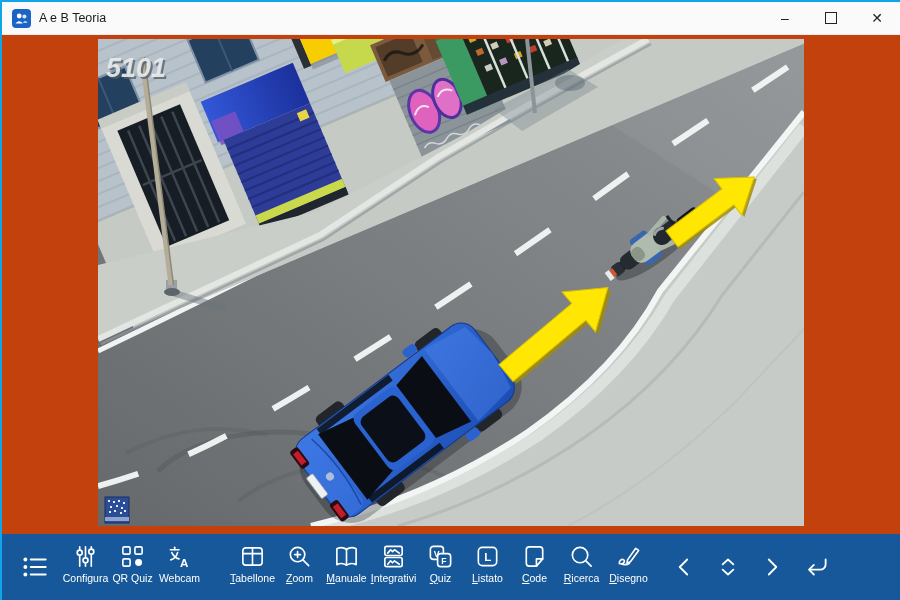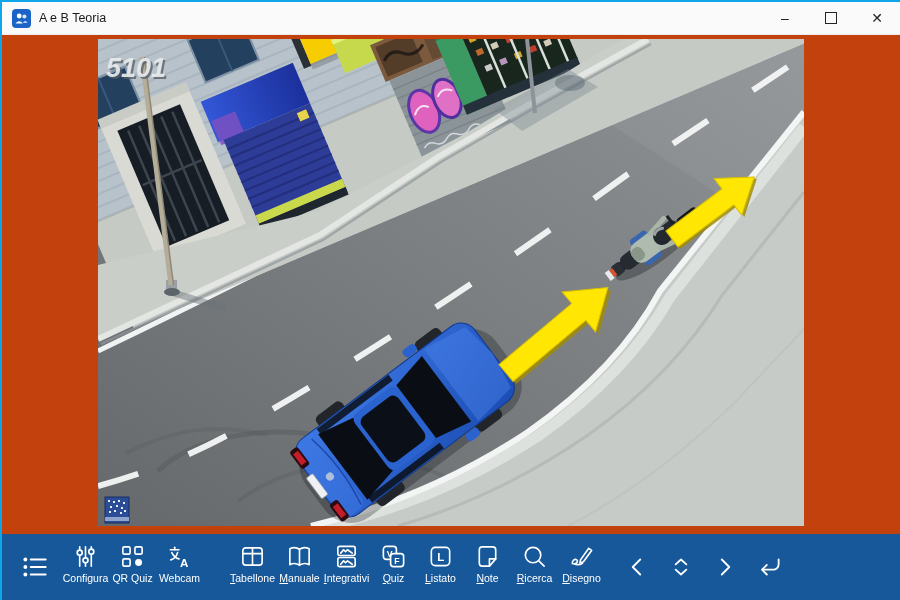--- a/index.html
+++ b/index.html
@@ -384,20 +384,33 @@
           <g class="ic">
               <rect x="4" y="5" width="20" height="18" rx="3"></rect>
               <line x1="4" y1="11" x2="24" y2="11"></line>
               <line x1="14" y1="5" x2="14" y2="23"></line>
             </g>
         </svg>
       </span>
       <span class="tb-label u1">Tabellone</span>
     </button>
 
+    <button class="tb-item">
+      <span class="tb-icon">
+        <svg width="27" height="27" viewBox="0 0 28 28">
+          <g class="ic">
+              <circle cx="12" cy="12" r="7.5"></circle>
+              <line x1="17.5" y1="17.5" x2="23.5" y2="23.5"></line>
+              <line x1="12" y1="9" x2="12" y2="15"></line>
+              <line x1="9" y1="12" x2="15" y2="12"></line>
+            </g>
+        </svg>
+      </span>
+      <span class="tb-label u1">Zoom</span>
+    </button>
 
     <button class="tb-item">
       <span class="tb-icon">
         <svg width="27" height="27" viewBox="0 0 28 28">
           <g class="ic">
               <path d="M14,6.5 C11,4.5 7,4.5 4,6 V22.5 C7,21 11,21 14,23 C17,21 21,21 24,22.5 V6 C21,4.5 17,4.5 14,6.5 Z"></path>
               <line x1="14" y1="6.5" x2="14" y2="23"></line>
             </g>
         </svg>
       </span>
@@ -443,21 +456,21 @@
 
     <button class="tb-item">
       <span class="tb-icon">
         <svg width="27" height="27" viewBox="0 0 28 28">
           <g class="ic">
               <path d="M5.5,7 a3,3 0 0 1 3,-3 H19.5 a3,3 0 0 1 3,3 V16.5 L16,24 H8.5 a3,3 0 0 1 -3,-3 Z"></path>
               <path d="M22.5,16.5 H16 V24"></path>
             </g>
         </svg>
       </span>
-      <span class="tb-label u1">Note</span>
+      <span class="tb-label u1">Code</span>
     </button>
 
     <button class="tb-item">
       <span class="tb-icon">
         <svg width="27" height="27" viewBox="0 0 28 28">
           <g class="ic">
               <circle cx="12.5" cy="12.5" r="8"></circle>
               <line x1="18.5" y1="18.5" x2="24" y2="24"></line>
             </g>
         </svg>

